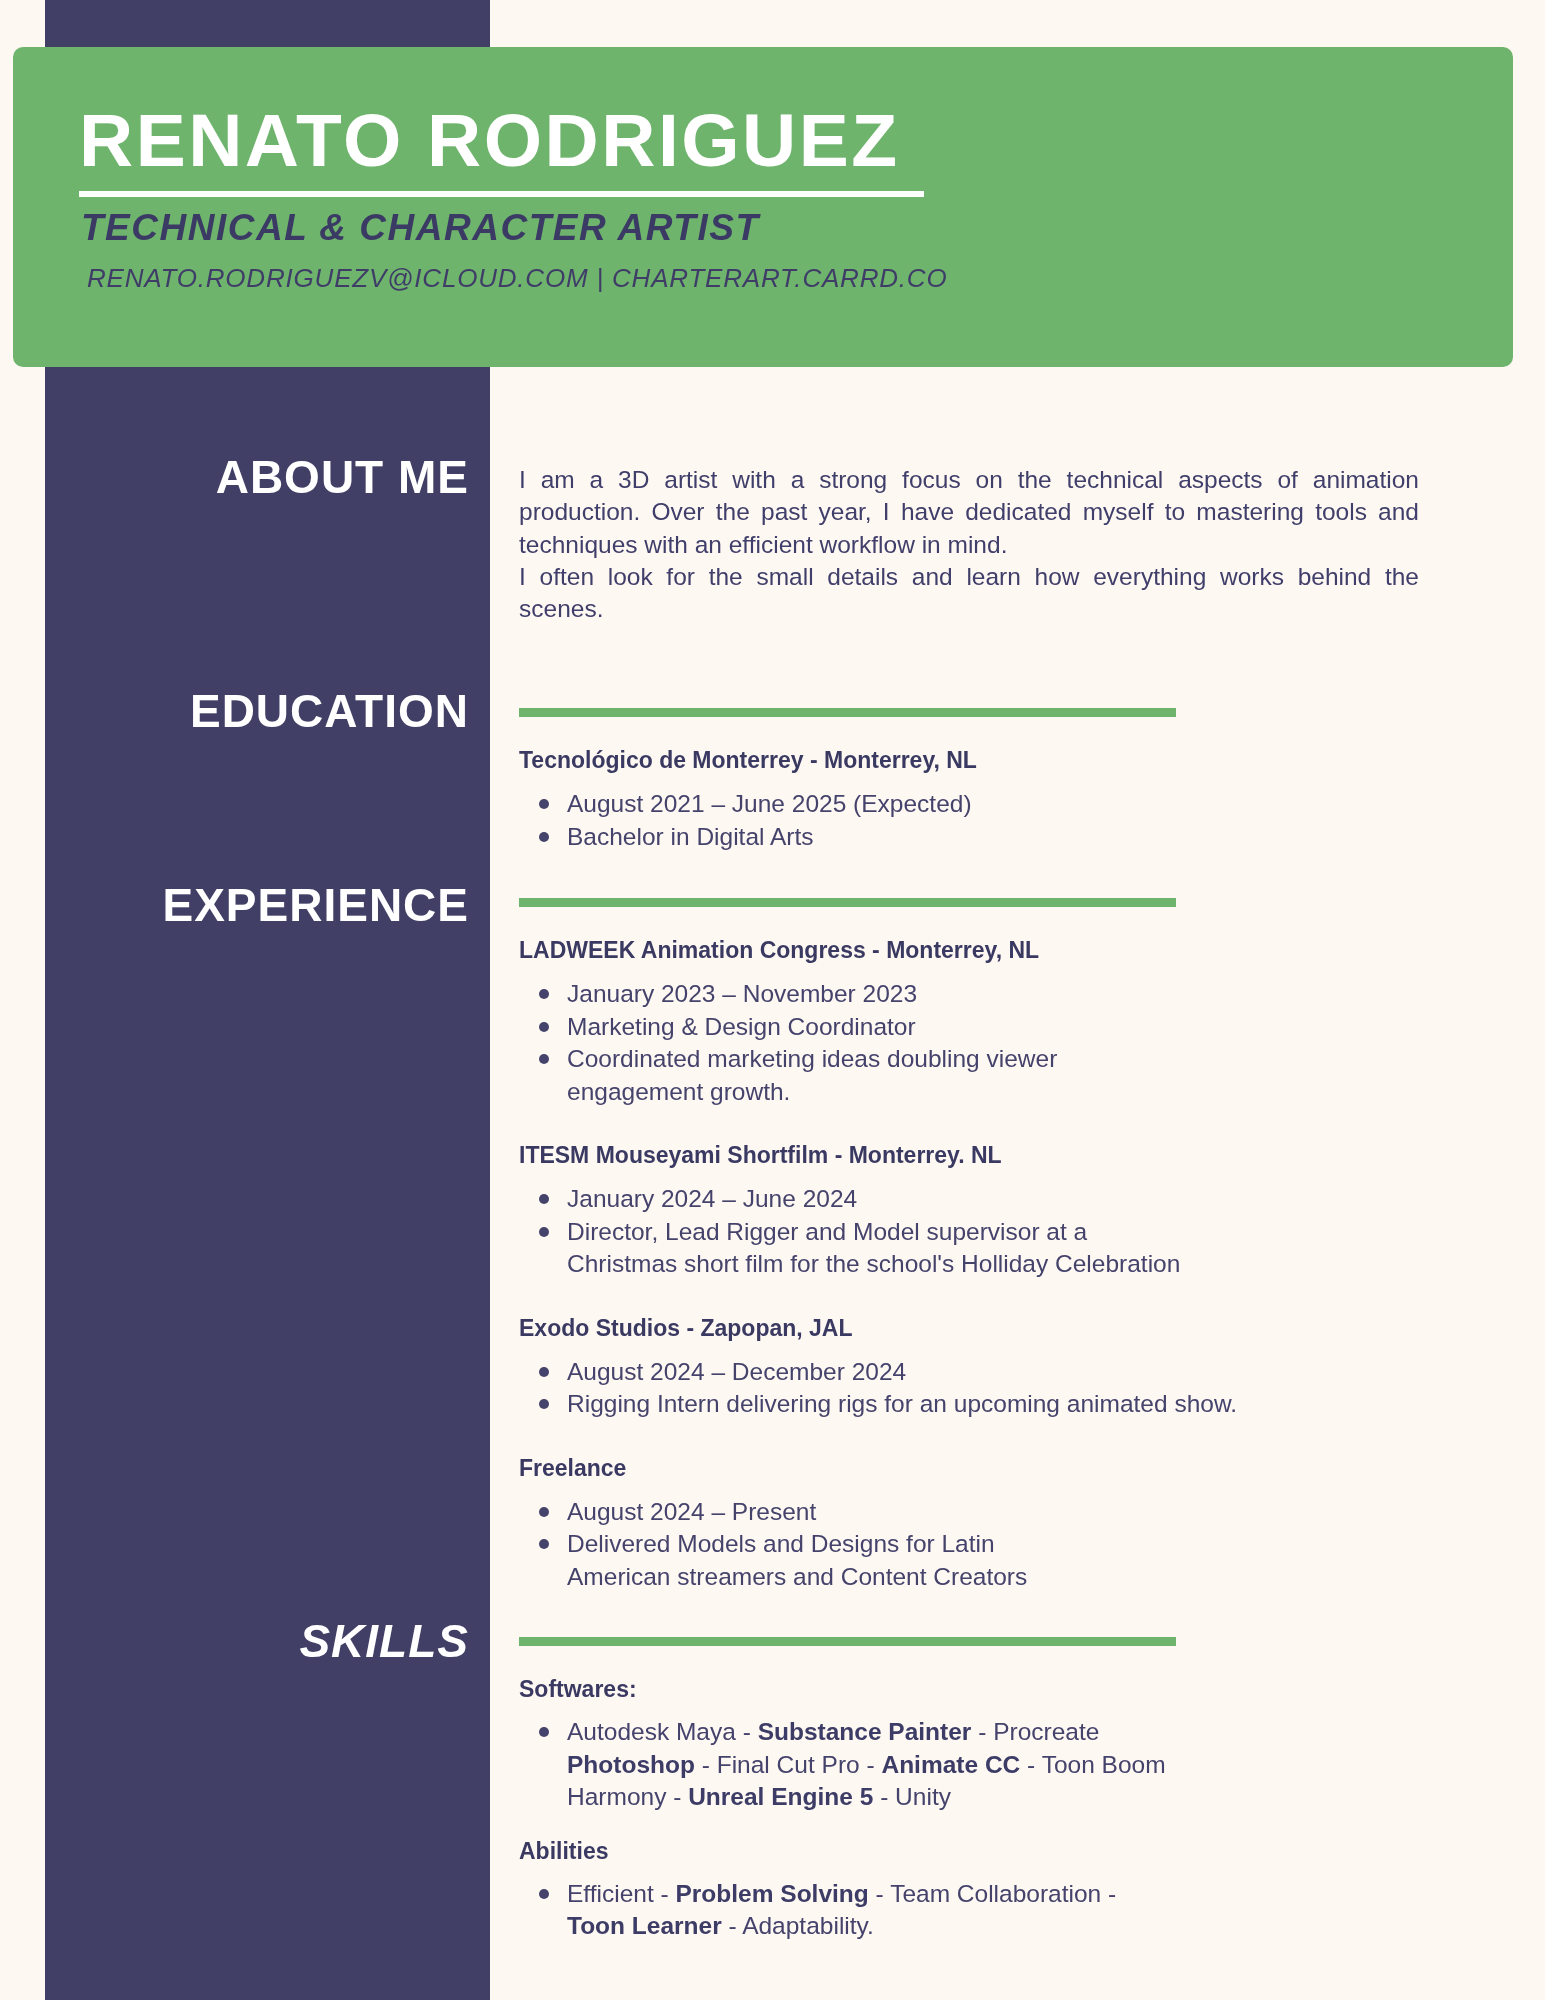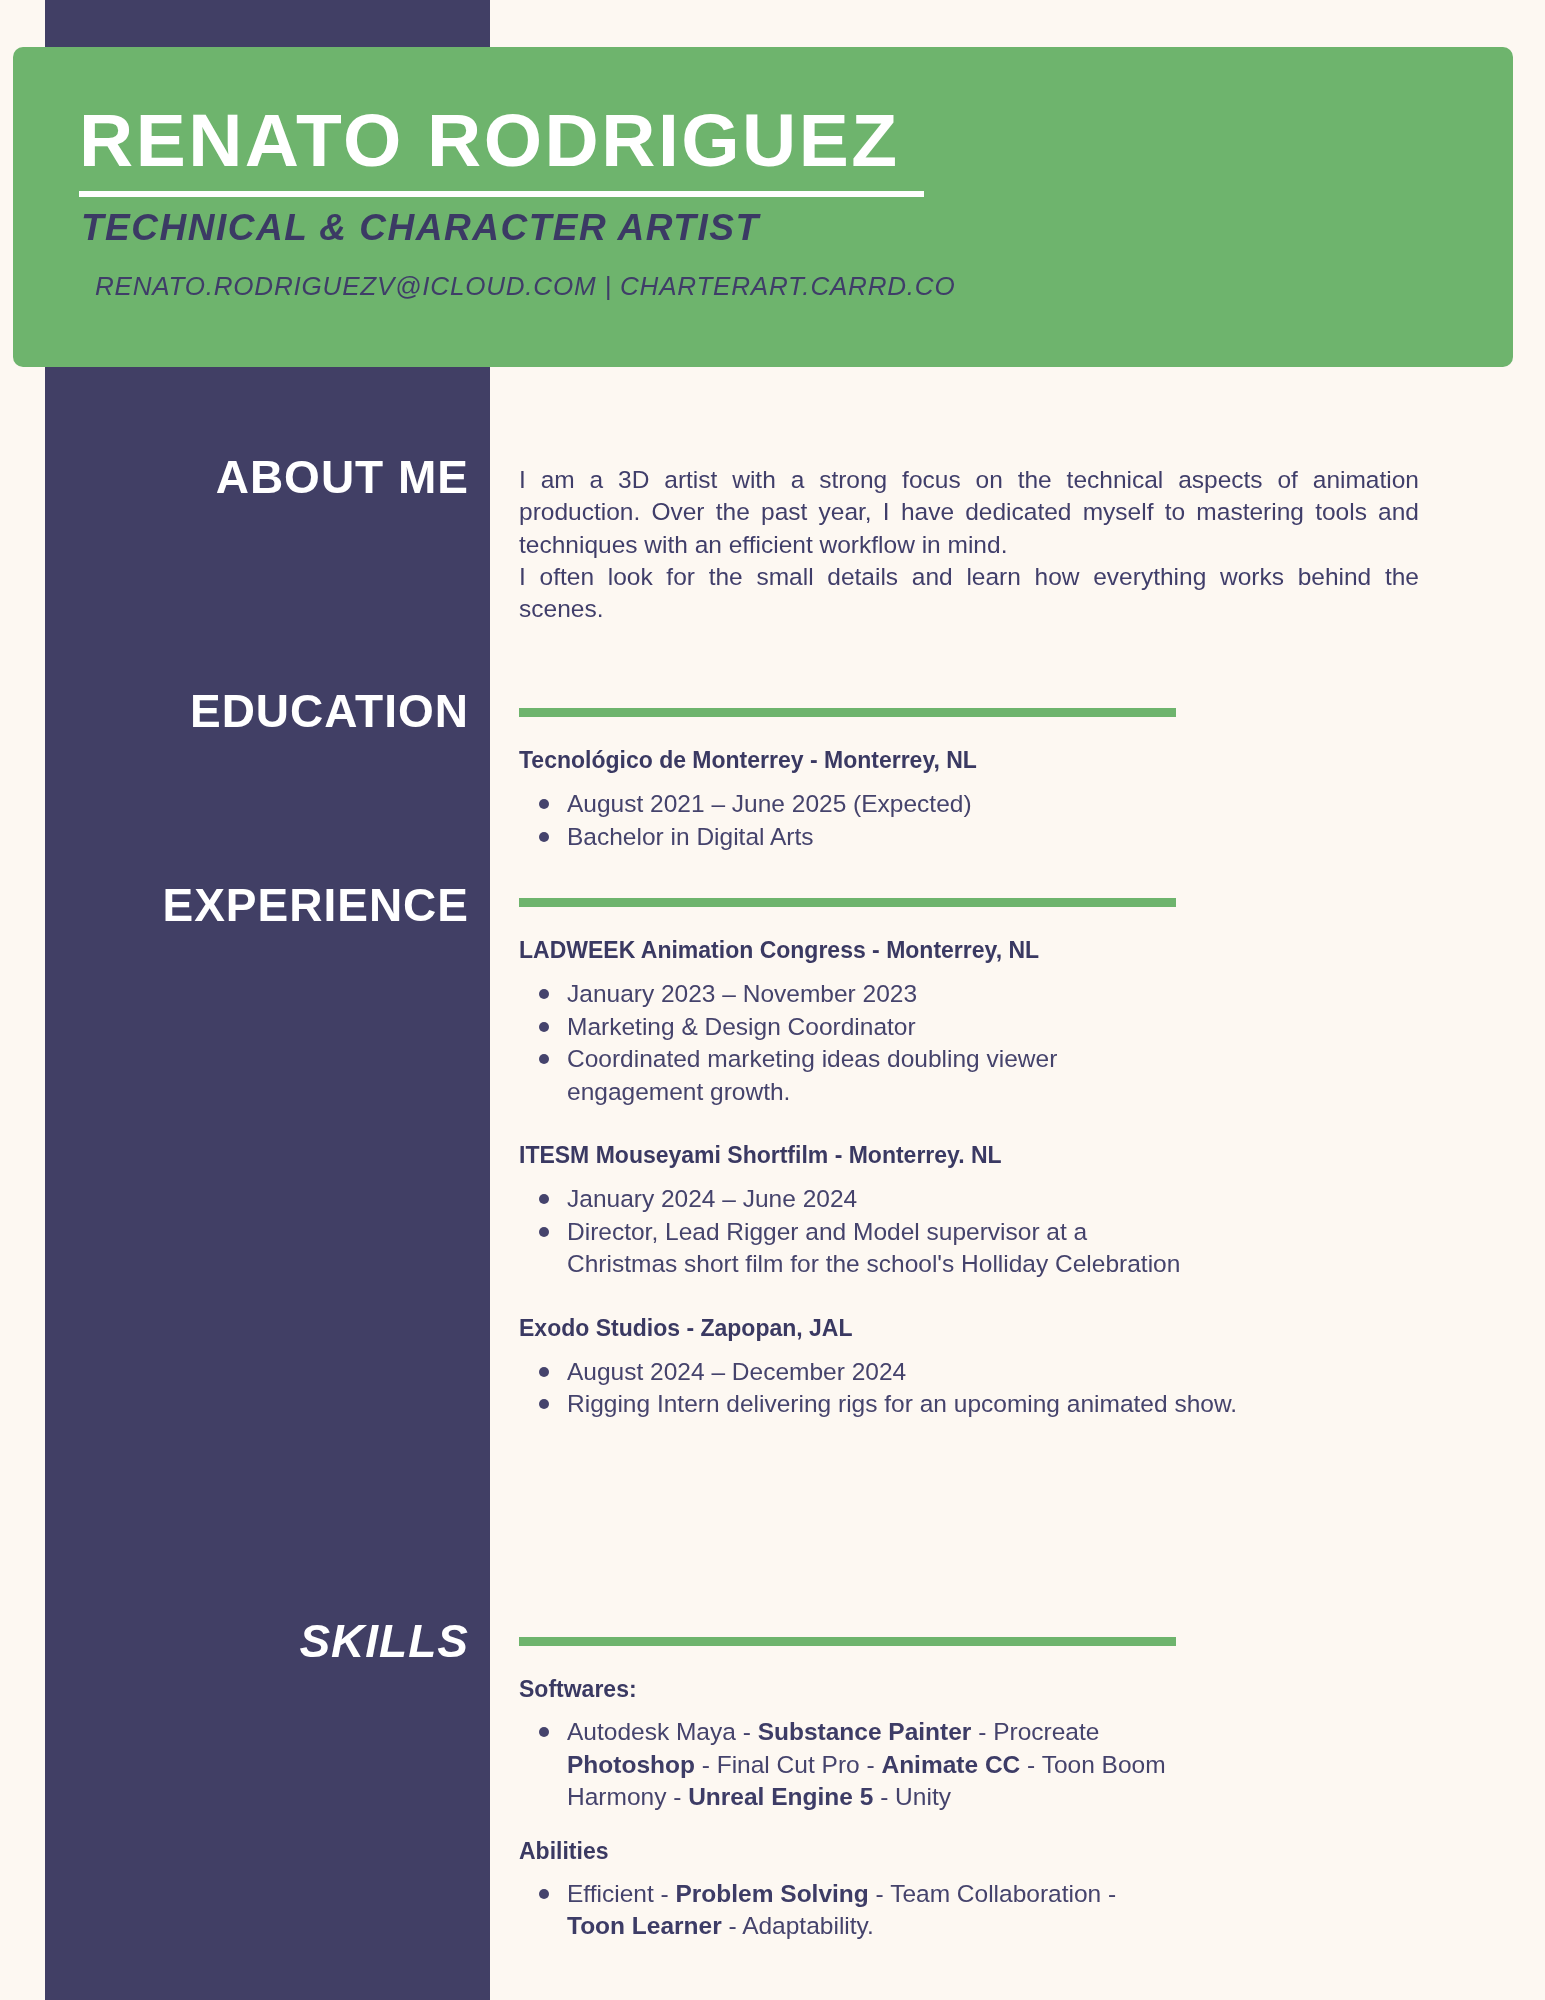--- a/index.html
+++ b/index.html
@@ -17,21 +17,21 @@
   .lbl-skills{top:1616px;font-style:italic;}
 
   
   .header-card{position:absolute;left:13px;top:47px;width:1500px;height:320px;
                background:#6eb46d;border-radius:10px;}
   .name{position:absolute;left:66px;top:50px;margin:0;display:inline-block;
         color:#ffffff;font-size:75px;font-weight:700;letter-spacing:2.5px;line-height:1.15;
         border-bottom:6px solid #ffffff;padding:0 24px 8px 0;white-space:nowrap;}
   .job-title{position:absolute;left:66px;top:158px;margin:2px;color:#3b3a64;
              font-size:37px;font-weight:700;font-style:italic;letter-spacing:1.5px;white-space:nowrap;}
-  .contact{position:absolute;left:66px;top:208px;margin:16px;color:#3f3d68;
+  .contact{position:absolute;left:66px;top:208px;margin:8px;color:#3f3d68;
            font-size:26px;font-style:italic;letter-spacing:0.8px;white-space:nowrap;}
 
   
   .about-block{position:absolute;left:519px;top:464px;width:900px;}
   .about-block p{margin:0;color:#403e6a;font-size:24.5px;line-height:32.3px;text-align:justify;}
 
   .section-block{position:absolute;left:519px;width:905px;}
   .sec-education{top:708px;}
   .sec-experience{top:898px;}
   .sec-skills{top:1637px;}
@@ -99,20 +99,27 @@
           <li><span>Director, Lead Rigger and Model supervisor at a</span><br><span>Christmas short film for the school's Holliday Celebration</span></li>
         </ul>
       </div>
       <div class="entry">
         <h3 class="entry-heading">Exodo Studios - Zapopan, JAL</h3>
         <ul class="bullets">
           <li><span>August 2024 – December 2024</span></li>
           <li><span>Rigging Intern delivering rigs for an upcoming animated show.</span></li>
         </ul>
       </div>
+      <div class="entry">
+        <h3 class="entry-heading">Freelance</h3>
+        <ul class="bullets">
+          <li><span>August 2024 – Present</span></li>
+          <li><span>Delivered Models and Designs for Latin</span><br><span>American streamers and Content Creators</span></li>
+        </ul>
+      </div>
     </div>
   <div class="section-block sec-skills">
       <div class="divider"></div>
       <div class="entry">
         <h3 class="entry-heading">Softwares:</h3>
         <ul class="bullets">
           <li><span>Autodesk Maya - </span><b>Substance Painter</b><span> - Procreate</span><br><b>Photoshop</b><span> - Final Cut Pro - </span><b>Animate CC</b><span> - Toon Boom</span><br><span>Harmony - </span><b>Unreal Engine 5</b><span> - Unity</span></li>
         </ul>
       </div>
       <div class="entry">

